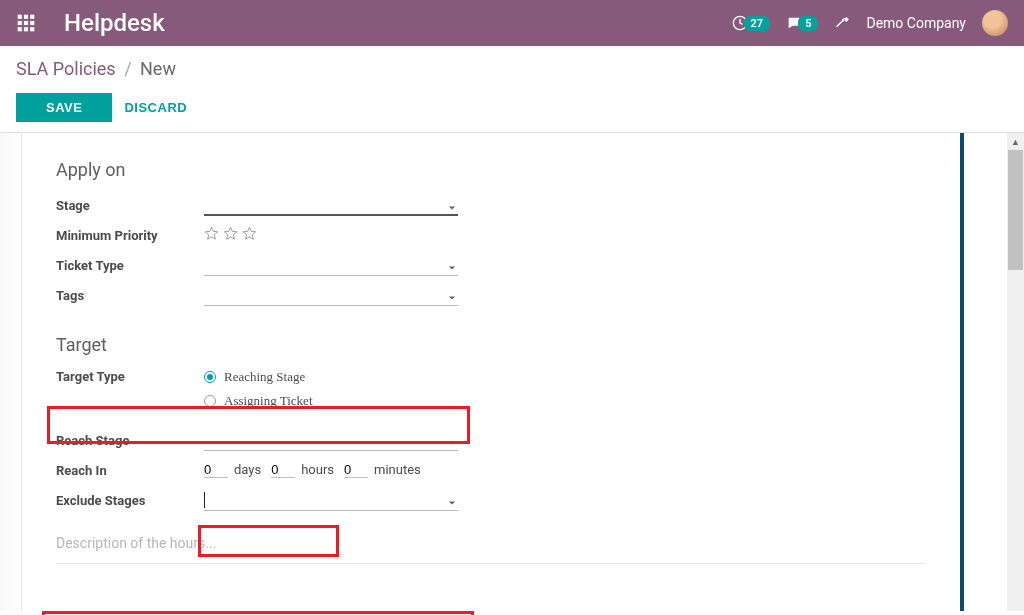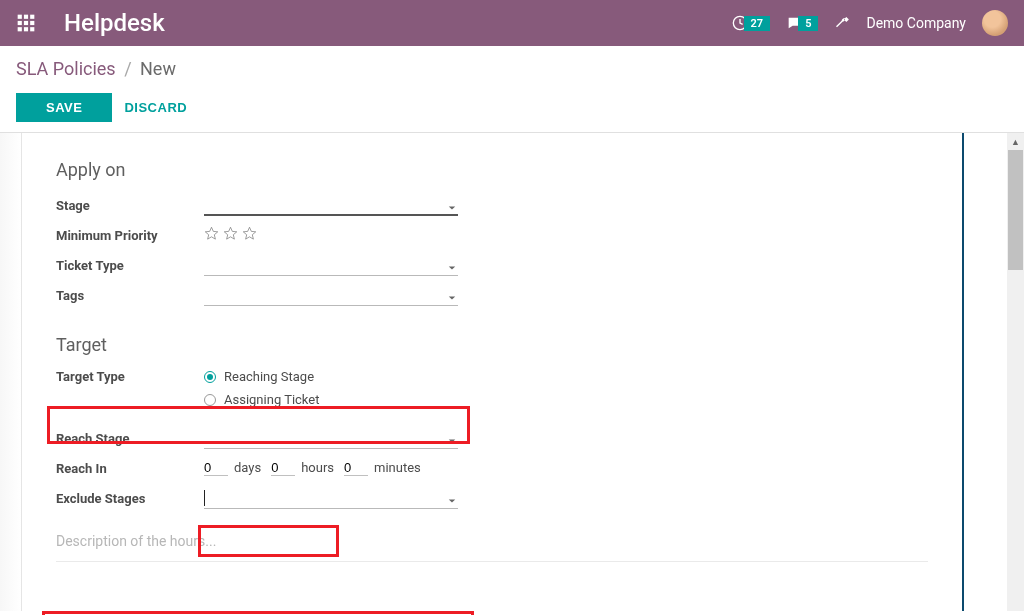--- a/index.html
+++ b/index.html
@@ -7,61 +7,61 @@
   
   
   .navbar { background: #875A7B; height: 46px; display: flex; align-items: center; padding: 0 16px; color: #fff; }
   .apps-icon { width: 20px; height: 20px; margin-right: 28px; cursor: pointer; }
   .apps-icon svg { fill: #fff; }
   .brand { font-size: 24px; font-weight: 500; margin-right: 44px; }
   .nav-menu { display: flex; gap: 24px; font-size: 14px; }
   .nav-item { cursor: pointer; }
   .nav-right { margin-left: auto; display: flex; align-items: center; gap: 16px; }
   .badge-icon { position: relative; cursor: pointer; display: flex; align-items: center; }
-  .badge-pill { background: #00A09D; color: #fff; font-size: 11px; font-weight: 600; padding: 1px 7px; border-radius: 0; margin-left: -4px; }
+  .badge-pill { background: #00A09D; color: #fff; font-size: 11px; font-weight: 600; padding: 1px 7px; border-radius: 6px; margin-left: -4px; }
   .tool-icon { cursor: pointer; display: flex; }
   .company { font-size: 14px; cursor: pointer; }
   .avatar { width: 26px; height: 26px; border-radius: 50%; background: radial-gradient(circle at 40% 35%, #f2c49b 35%, #d4a074 70%); cursor: pointer; }
   
   
   .control-panel { padding: 12px 16px 0 16px; }
   .breadcrumb { font-size: 18px; color: #6b6b6b; margin-bottom: 14px; }
   .breadcrumb a { color: #875A7B; cursor: pointer; }
   .breadcrumb .sep { color: #a8a8a8; margin: 0 4px; }
   .bc-current { color: #6b6b6b; }
   .btn-row { display: flex; align-items: center; gap: 12px; padding-bottom: 10px; }
   .btn-save { background: #00A09D; color: #fff; border: none; padding: 7px 30px; font-size: 13px; font-weight: 600; cursor: pointer; letter-spacing: 0.5px; }
   .btn-discard { background: none; border: none; color: #00A09D; font-size: 13px; font-weight: 600; cursor: pointer; letter-spacing: 0.5px; }
   .hr-line { border: none; border-top: 1px solid #e0e0e0; }
   
   
   .form-wrap { display: flex; position: relative; }
   .sheet-shadow-left { width: 22px; background: linear-gradient(to right, #f7f7f7, #fff); border-right: 1px solid #e5e5e5; height: 478px; }
-  .sheet { flex: 0 0 942px; padding: 20px 34px; background: #fff; border-right: 2px solid #0c4a6e; height: 478px; }
+  .sheet { flex: 0 0 942px; padding: 20px 34px; background: #fff; border-right: 4px solid #0c4a6e; height: 478px; }
   .scrollbar-col { width: 17px; background: #f0f0f0; position: absolute; right: 0; top: 0; bottom: 0; height: 478px; }
   .scrollbar-thumb { position: absolute; top: 0; width: 15px; right: 1px; height: 120px; background: #c1c1c1; border-radius: 0; }
   .scrollbar-arrow { width: 100%; height: 17px; display: flex; align-items: center; justify-content: center; color: #666; font-size: 9px; }
   
   .section-title { font-size: 18px; color: #5f5f5f; margin-bottom: 12px; font-weight: 400; margin-top: 6px; }
   .field-row { display: flex; align-items: center; min-height: 26px; margin-bottom: 4px; }
   .field-label { width: 148px; font-size: 13px; color: #4c4c4c; font-weight: 700; }
   .field-input { flex: 0 0 254px; position: relative; }
   .underline-input { border: none; border-bottom: 1px solid #b9b9b9; width: 100%; height: 22px; background: transparent; font-size: 13px; outline: none; }
   .underline-input.thick { border-bottom: 2px solid #555; }
   .caret { position: absolute; right: 2px; top: 6px; pointer-events: none; }
   .caret svg { width: 8px; height: 8px; fill: #666; }
   
   .stars { display: flex; gap: 4px; }
   .star svg { width: 15px; height: 15px; fill: none; stroke: #7d7d7d; stroke-width: 1.2; }
   
   .radio-row { display: flex; align-items: center; gap: 8px; margin-bottom: 8px; margin-top: 2px; }
   .radio { width: 12px; height: 12px; border: 1.5px solid #999; border-radius: 50%; display: inline-flex; align-items: center; justify-content: center; background: #fff; }
   .radio.checked { border-color: #00A09D; }
   .radio.checked::after { content: ""; width: 6px; height: 6px; background: #00A09D; border-radius: 50%; }
-  .radio-label { font-size: 13px; color: #4c4c4c; }
+  .radio-label { font-size: 13px; color: #4c4c4c; font-family: Liberation Serif, serif; }
   
   .reach-in-row .field-input { display: flex; align-items: baseline; gap: 6px; }
   .num-in { border: none; border-bottom: 1px solid #c0c0c0; width: 40px; font-size: 13px; outline: none; background: transparent; }
   .unit { font-size: 13px; color: #4c4c4c; margin-right: 4px; }
   
   .desc-placeholder { color: #b7b7b7; font-size: 14px; margin-top: 22px; margin-bottom: 12px; }
   .hr-thin { border: none; border-top: 1px solid #eaeaea; width: 100%; }
   
   
   .highlight { position: absolute; border: 3px solid #ed1c24; pointer-events: none; }

